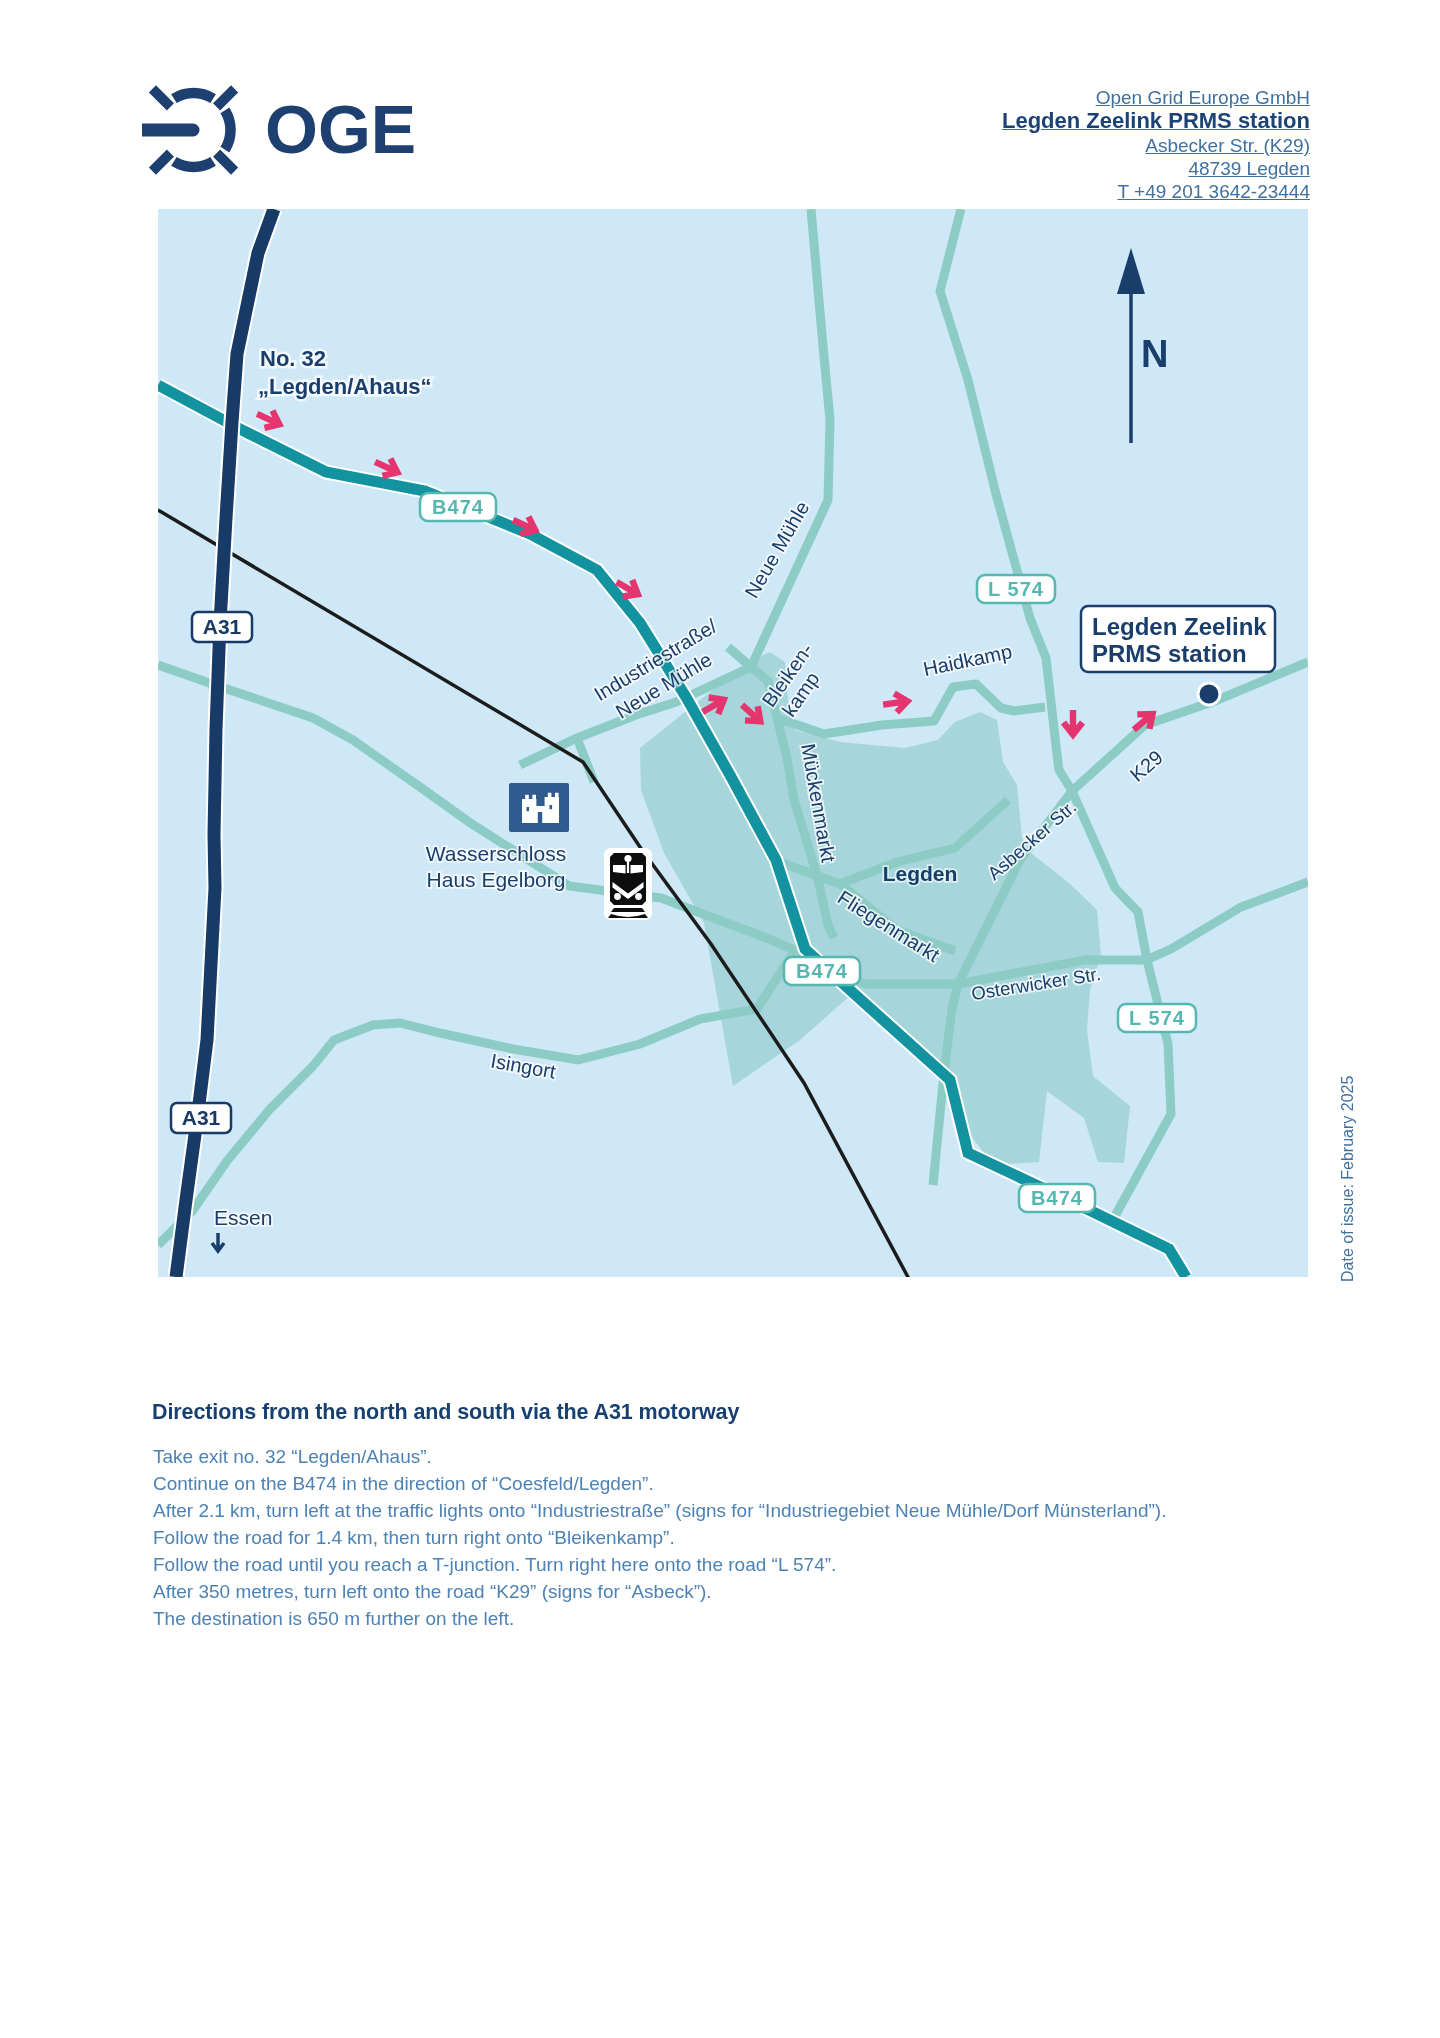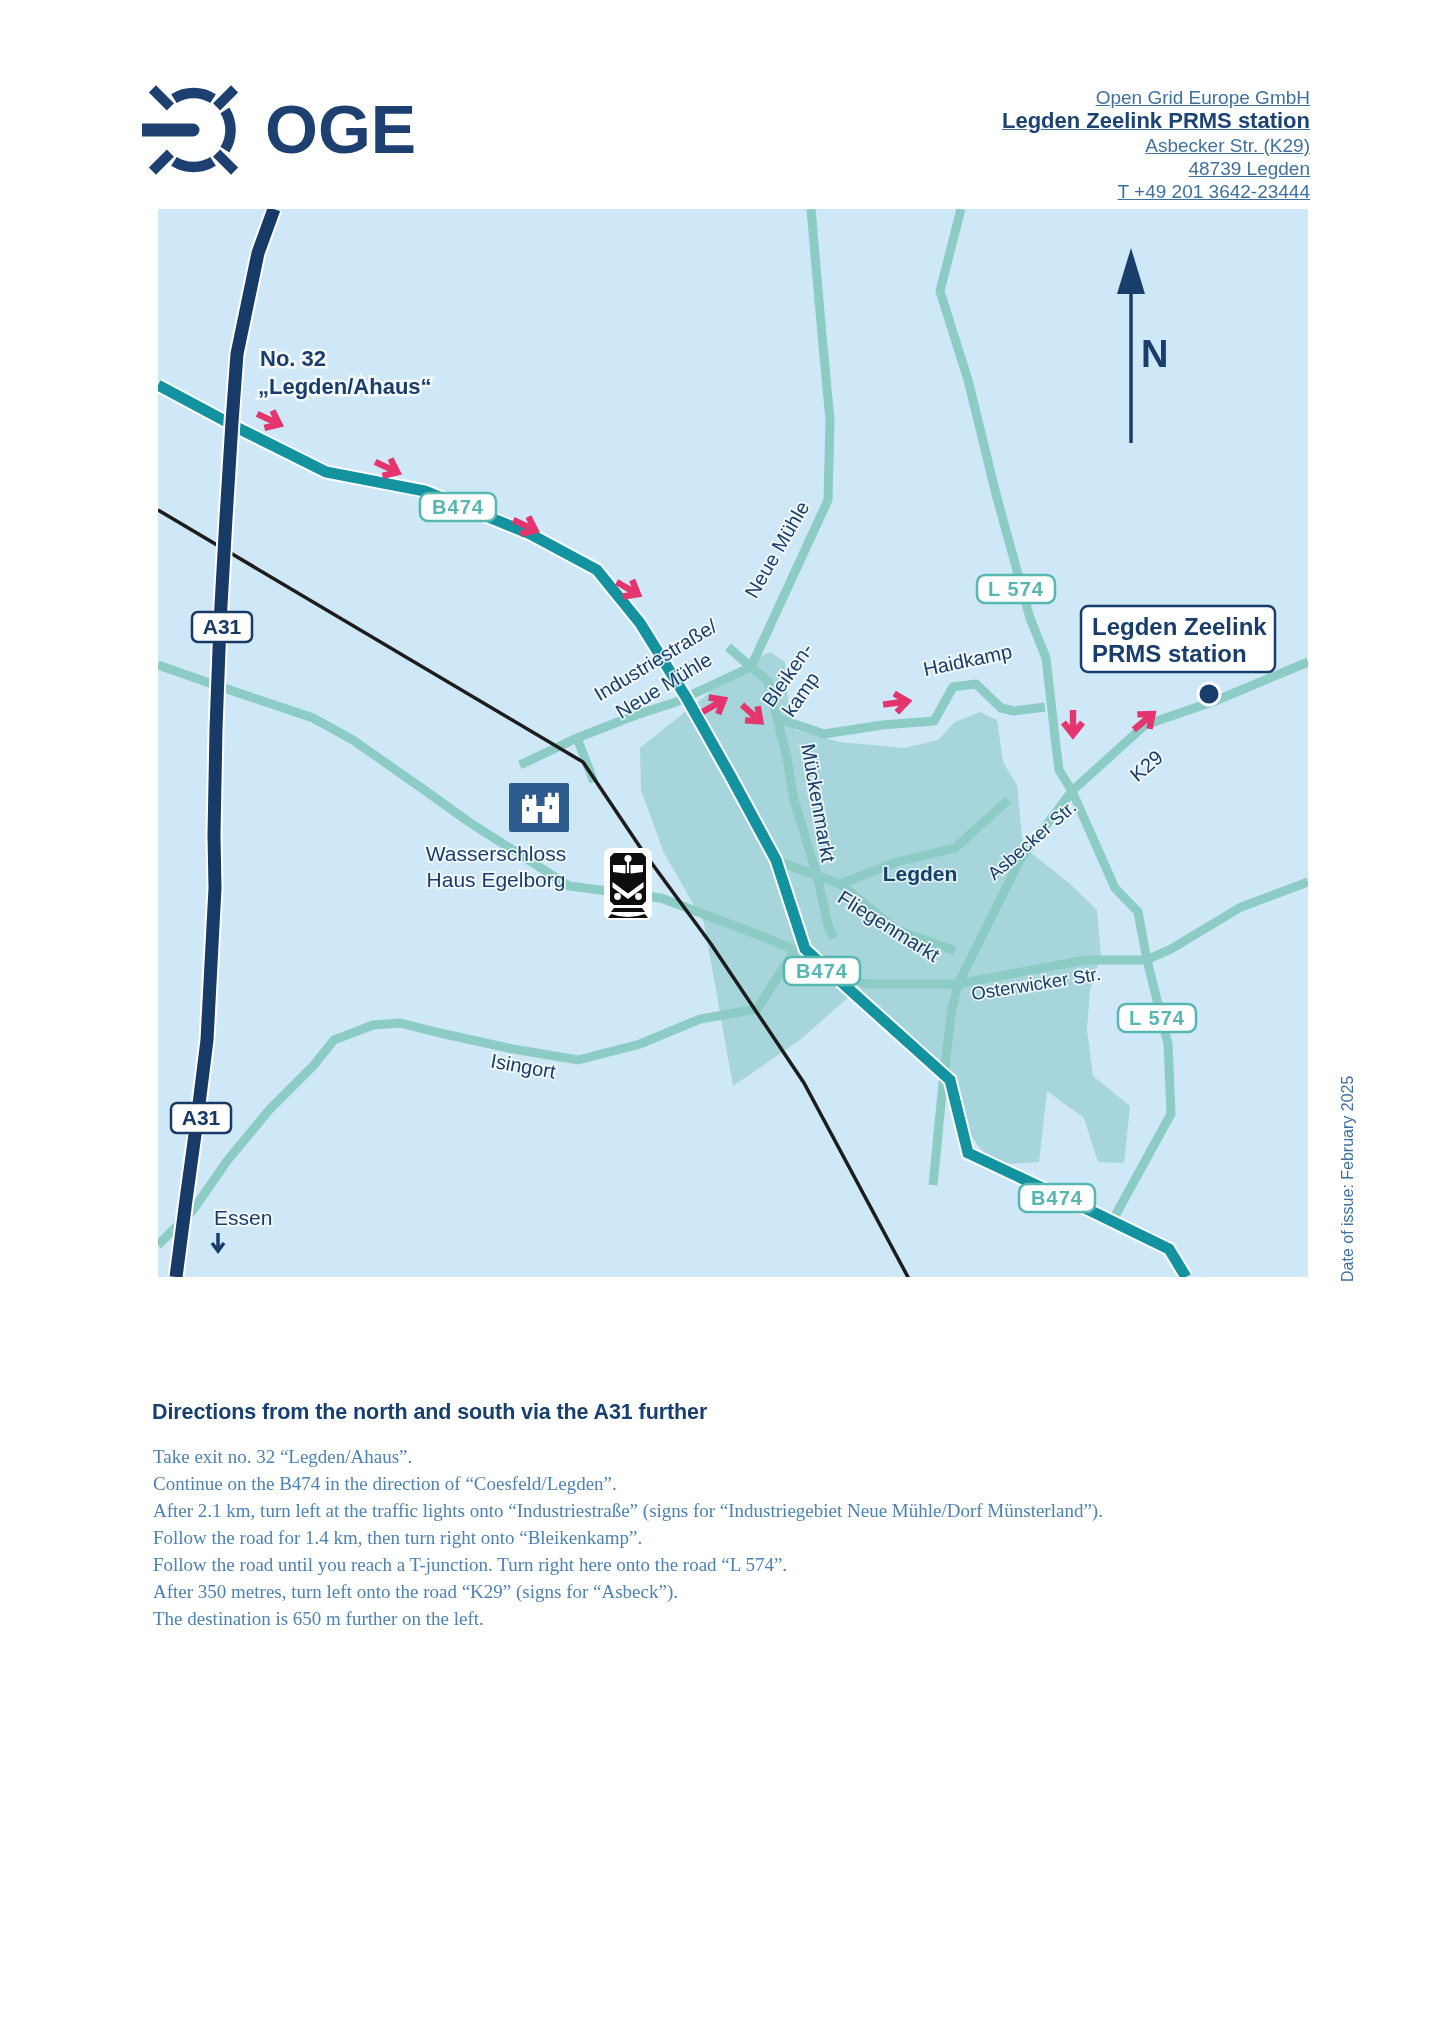--- a/index.html
+++ b/index.html
@@ -210,23 +210,23 @@
 
   <g>
     <line x1="973" y1="234" x2="973" y2="76" stroke="#1a3e6c" stroke-width="3.5"></line>
     <polygon points="973,39 959,85 987,85" fill="#1a3e6c"></polygon>
     <text x="983" y="158" font-size="38" font-weight="bold" fill="#1a3e6c">N</text>
   </g>
 </svg>
 
 <div class="abs" style="left:1339px;top:1282px;transform-origin:0 0;transform:rotate(-90deg);font-size:16px;color:#40719e;white-space:nowrap;">Date of issue: February 2025</div>
 
-<div class="abs" style="left:152px;top:1400px;font-size:21.5px;font-weight:bold;color:#174070;letter-spacing:-0.1px;">Directions from the north and south via the A31 further</div>
-
-<div class="abs" style="left:153px;top:1443px;font-size:19px;line-height:27px;color:#4d82b5;font-family:Liberation Serif, serif;">
+<div class="abs" style="left:152px;top:1400px;font-size:21.5px;font-weight:bold;color:#174070;letter-spacing:-0.1px;">Directions from the north and south via the A31 motorway</div>
+
+<div class="abs" style="left:153px;top:1443px;font-size:19px;line-height:27px;color:#4d82b5;">
   Take exit no. 32 “Legden/Ahaus”.<br>
   Continue on the B474 in the direction of “Coesfeld/Legden”.<br>
   After 2.1 km, turn left at the traffic lights onto “Industriestraße” (signs for “Industriegebiet Neue Mühle/Dorf Münsterland”).<br>
   Follow the road for 1.4 km, then turn right onto “Bleikenkamp”.<br>
   Follow the road until you reach a T-junction. Turn right here onto the road “L 574”.<br>
   After 350 metres, turn left onto the road “K29” (signs for “Asbeck”).<br>
   The destination is 650 m further on the left.
 </div>
 
 </body></html>

